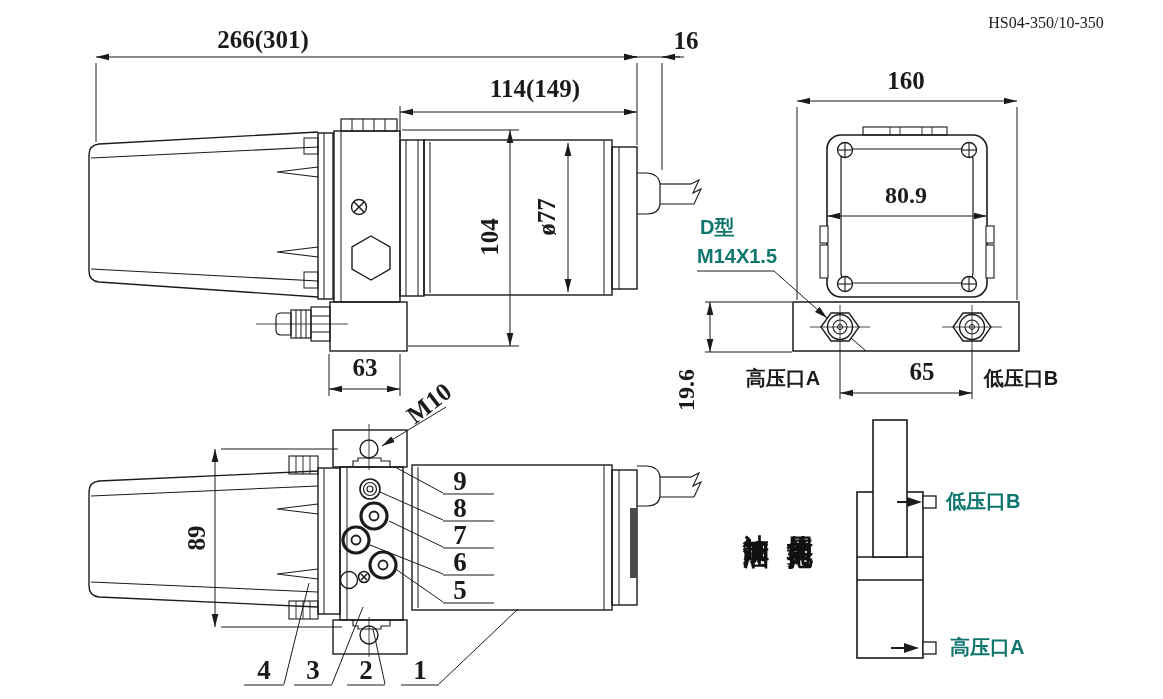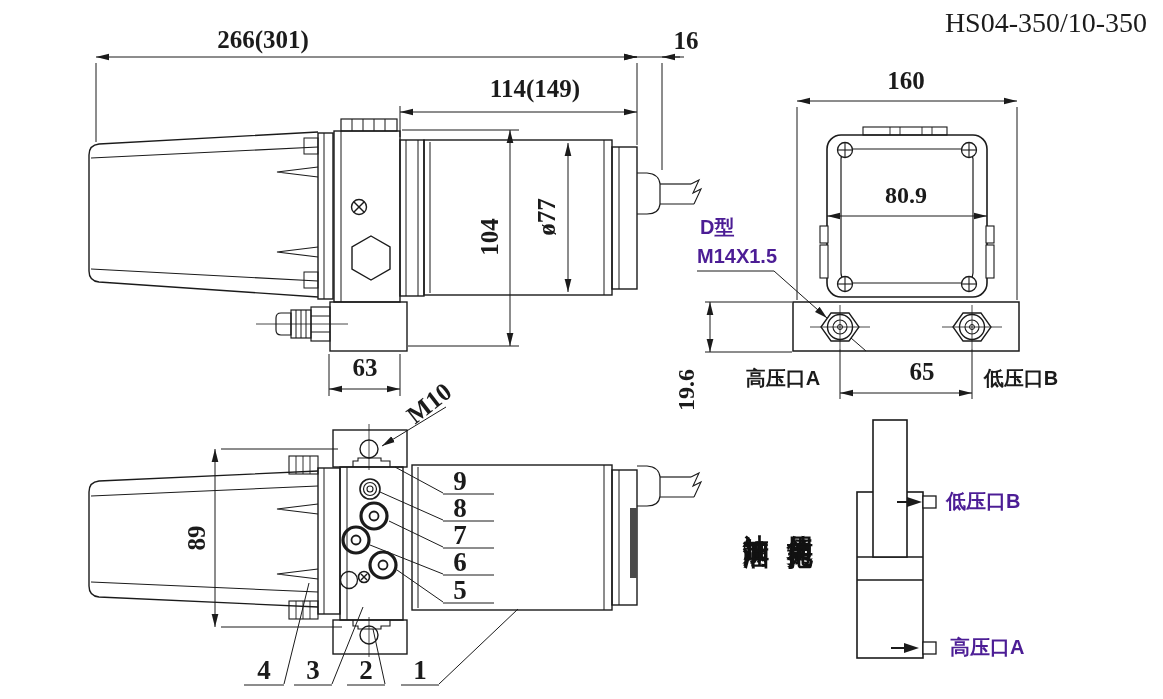--- a/index.html
+++ b/index.html
@@ -2,26 +2,26 @@
 <html><head>
 <meta charset="utf-8">
 <style>
   html,body{margin:0;padding:0;background:#fff;}
   #canvas{position:relative;width:1163px;height:699px;background:#ffffff;overflow:hidden;
           font-family:"Liberation Serif", serif;color:#1b1b1b;}
   #linework{position:absolute;left:0;top:0;}
   .lbl{position:absolute;transform:translate(-50%,-50%);white-space:nowrap;
        font-weight:600;font-size:25px;line-height:1;color:#1b1b1b;}
   .lbl-left{position:absolute;transform:translate(0,-50%);white-space:nowrap;
-       font-weight:bold;font-size:21px;line-height:1;color:#4c1d95;}
+       font-weight:bold;font-size:21px;line-height:1;color:#0f766e;}
   .rot90{transform:translate(-50%,-50%) rotate(-90deg);}
   .rotM10{transform:translate(-50%,-50%) rotate(-38deg);}
   .cn{font-family:"Liberation Sans", sans-serif;font-weight:bold;font-size:20px;}
   .callout{font-size:27px;font-weight:600;}
-  .title{font-size:28px;font-weight:normal;}
+  .title{font-size:16px;font-weight:normal;}
   .vert{position:absolute;writing-mode:vertical-rl;text-orientation:upright;
         font-family:"Liberation Sans", sans-serif;font-weight:bold;font-size:26px;
         letter-spacing:2px;color:#111;line-height:1.1;}
 </style>
 </head>
 <body>
 
 <div id="canvas">
 
 <svg id="linework" width="1163" height="699" viewBox="0 0 1163 699">

